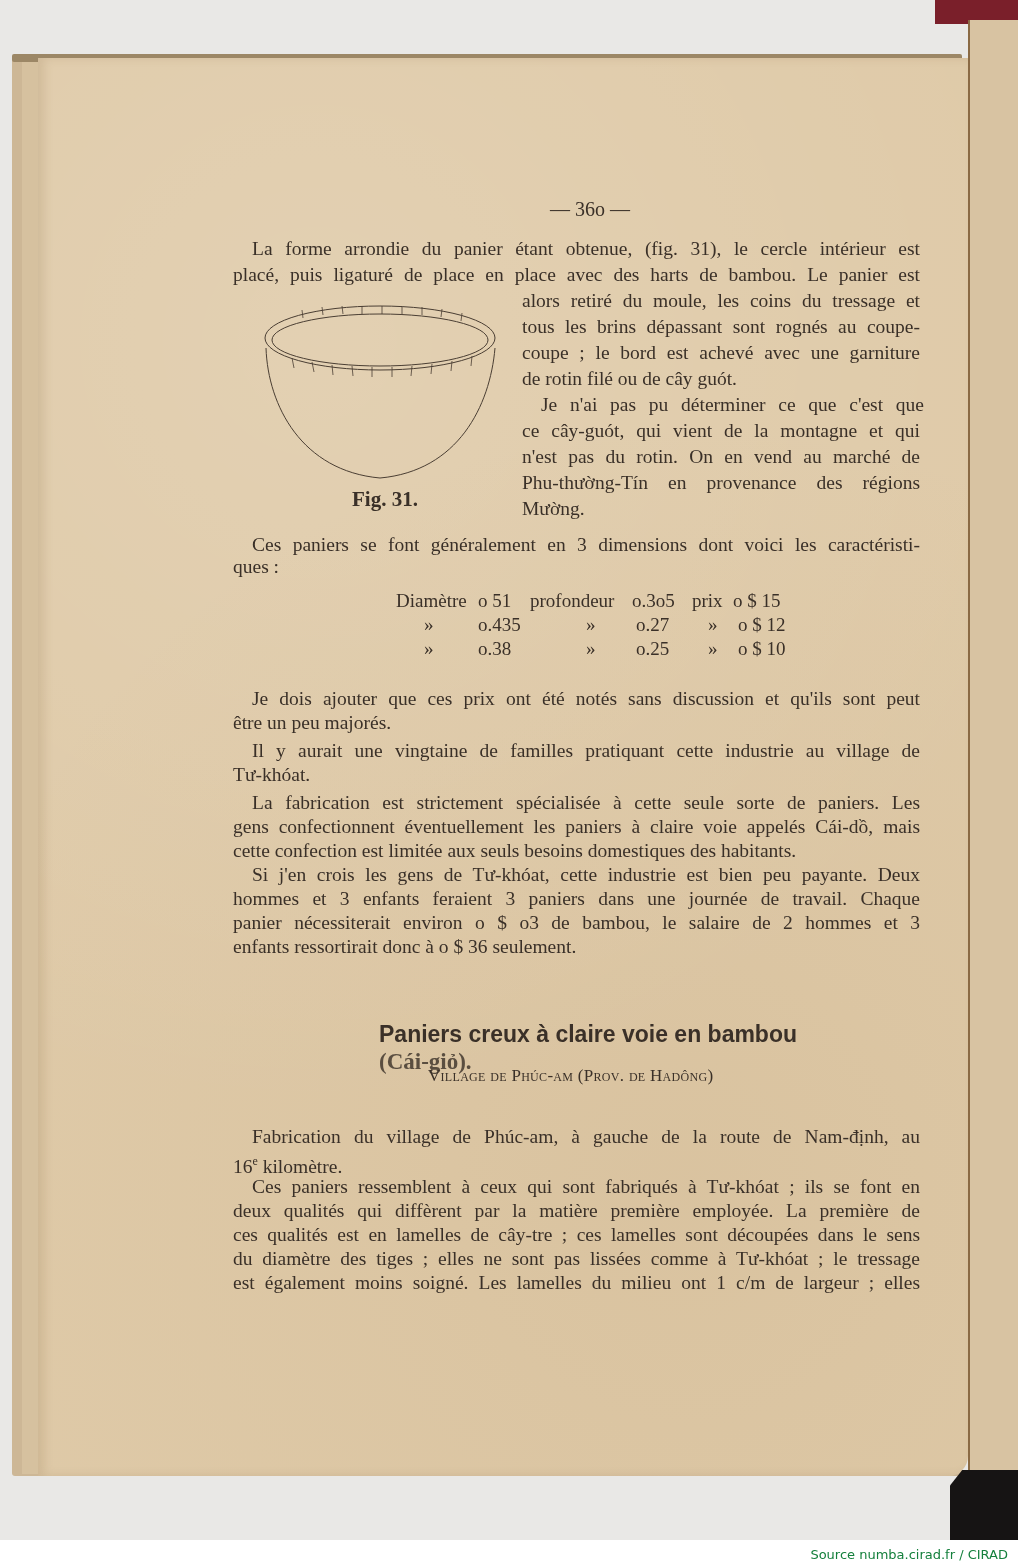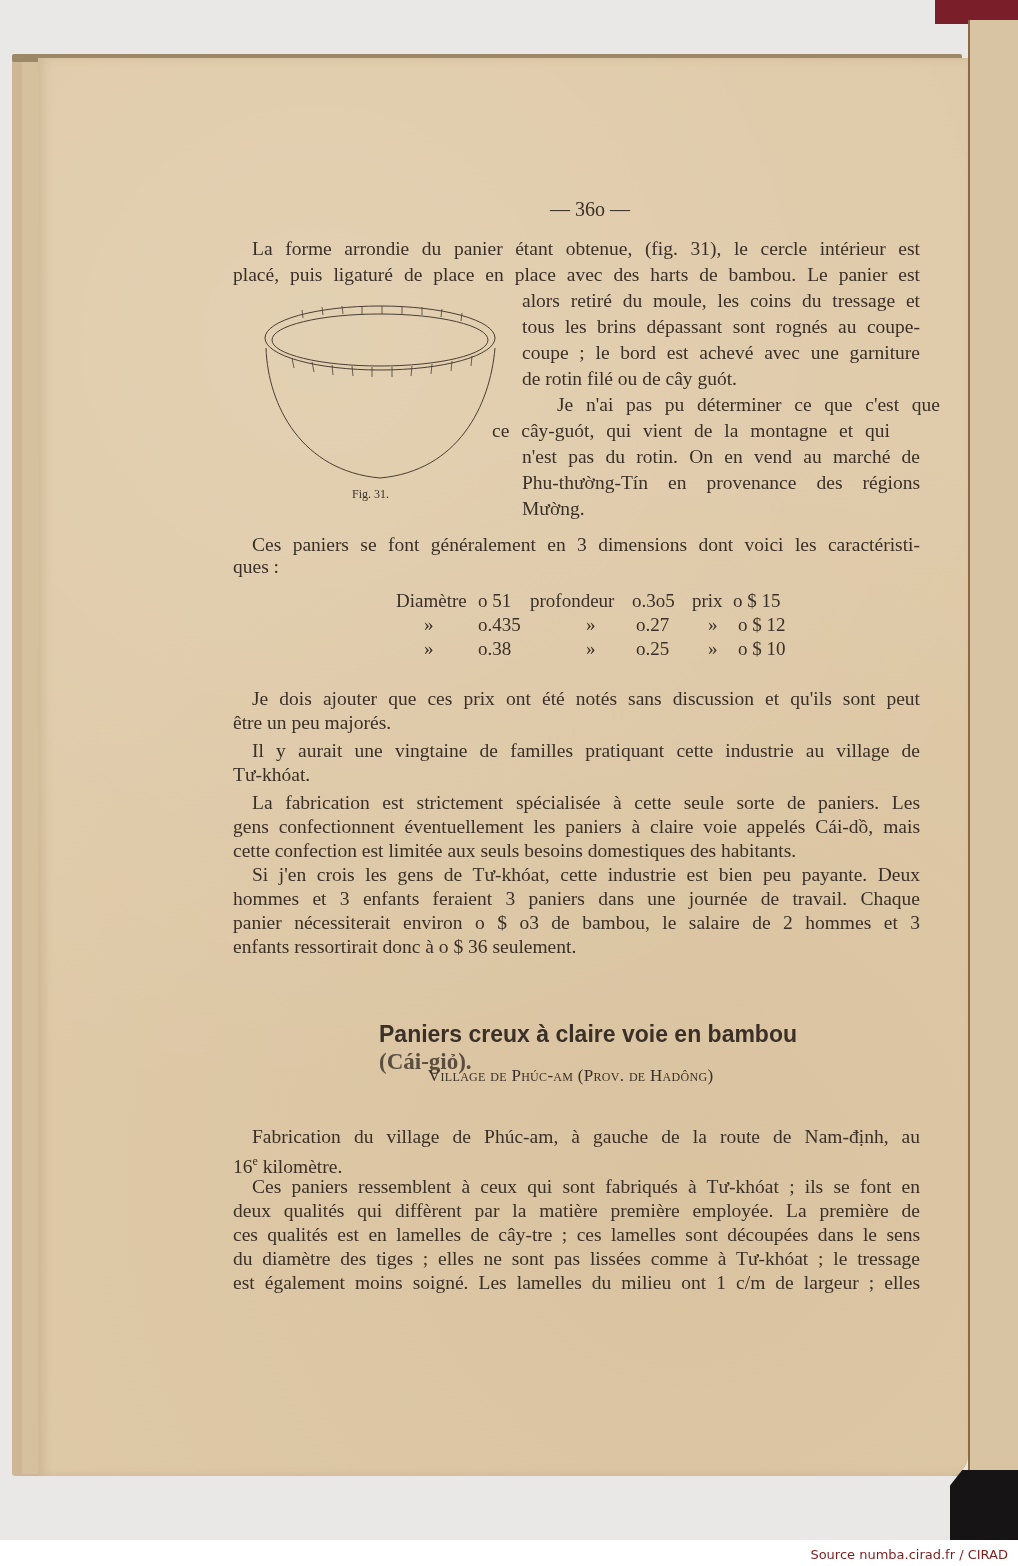--- a/index.html
+++ b/index.html
@@ -21,28 +21,28 @@
     border-bottom-right-radius: 20px;
     box-shadow: inset 6px 0 10px rgba(120,90,50,0.15);
   }
   .right-page { position: absolute; left: 968px; top: 20px; width: 50px; height: 1450px; background: #d8c3a2; border-left: 2px solid #8a6a44; }
   .top-edge { position: absolute; left: 12px; top: 54px; width: 950px; height: 8px; background: #9c8766; border-radius: 2px; }
   .content { position: absolute; left: 0; top: 0; width: 828px; height: 1566px; color: #3a3028; }
   .pagenum { position: absolute; top: 198px; left: 0; width: 1180px; text-align: center; font-size: 20px; }
   .line { position: absolute; font-size: 19.5px; line-height: 26px; white-space: nowrap; }
   .just { text-align: justify; text-align-last: justify; }
   .fig { position: absolute; left: 262px; top: 296px; width: 240px; height: 200px; }
-  .figcap { position: absolute; left: 352px; top: 487px; font-size: 12px; }
+  .figcap { position: absolute; left: 352px; top: 487px; font-size: 21px; font-weight: bold; }
   .table-row { position: absolute; left: 396px; font-size: 19px; white-space: nowrap; }
   .cell { position: absolute; }
   .heading { position: absolute; left: 379px; top: 1021px; font-size: 23px; font-family: "Liberation Sans", "DejaVu Sans", sans-serif; font-weight: bold; }
   .heading .paren { font-family: "Liberation Serif", serif; color: #5a4e40; }
   .subheading { position: absolute; left: 428px; top: 1066px; font-size: 17px; font-variant: small-caps; letter-spacing: 0.3px; }
   .sup { font-size: 12px; vertical-align: super; }
-  .source { position: absolute; right: 10px; bottom: 4px; font-family: "DejaVu Sans", sans-serif; font-size: 13px; color: #7f1d1d; }
+  .source { position: absolute; right: 10px; bottom: 4px; font-family: "DejaVu Sans", sans-serif; font-size: 13px; color: #15803d; }
 </style>
 </head>
 <body>
 
 <div class="backdrop"></div>
 <div class="cover-top"></div>
 <div class="right-page"></div>
 <div class="page-stack"></div>
 <div class="page-stack2"></div>
 <div class="top-edge"></div>
@@ -52,22 +52,22 @@
 <div class="content">
   <div class="pagenum">— 36o —</div>
 
   <div class="line just" style="left:252px; top:236px; width:668px;">La forme arrondie du panier étant obtenue, (fig. 31), le cercle intérieur est</div>
   <div class="line just" style="left:233px; top:262px; width:687px;">placé, puis ligaturé de place en place avec des harts de bambou. Le panier est</div>
 
   <div class="line just" style="left:522px; top:288px; width:398px;">alors retiré du moule, les coins du tressage et</div>
   <div class="line just" style="left:522px; top:314px; width:398px;">tous les brins dépassant sont rognés au coupe-</div>
   <div class="line just" style="left:522px; top:340px; width:398px;">coupe ; le bord est achevé avec une garniture</div>
   <div class="line" style="left:522px; top:366px;">de rotin filé ou de cây guót.</div>
-  <div class="line just" style="left:557px; top:392px; width:383px;">Je n'ai pas pu déterminer ce que c'est que</div>
-  <div class="line just" style="left:492px; top:418px; width:398px;">ce cây-guót, qui vient de la montagne et qui</div>
+  <div class="line just" style="left:541px; top:392px; width:383px;">Je n'ai pas pu déterminer ce que c'est que</div>
+  <div class="line just" style="left:522px; top:418px; width:398px;">ce cây-guót, qui vient de la montagne et qui</div>
   <div class="line just" style="left:522px; top:444px; width:398px;">n'est pas du rotin. On en vend au marché de</div>
   <div class="line just" style="left:522px; top:470px; width:398px;">Phu-thường-Tín en provenance des régions</div>
   <div class="line" style="left:522px; top:496px;">Mường.</div>
 
   <svg class="fig" viewBox="0 0 240 200">
     <g fill="none" stroke="#4a3e33" stroke-width="1">
       <ellipse cx="118" cy="42" rx="115" ry="32"></ellipse>
       <ellipse cx="118" cy="44" rx="108" ry="26"></ellipse>
       <path d="M4 52 C 6 110, 40 175, 118 182 C 196 175, 228 110, 233 52"></path>
     </g>

